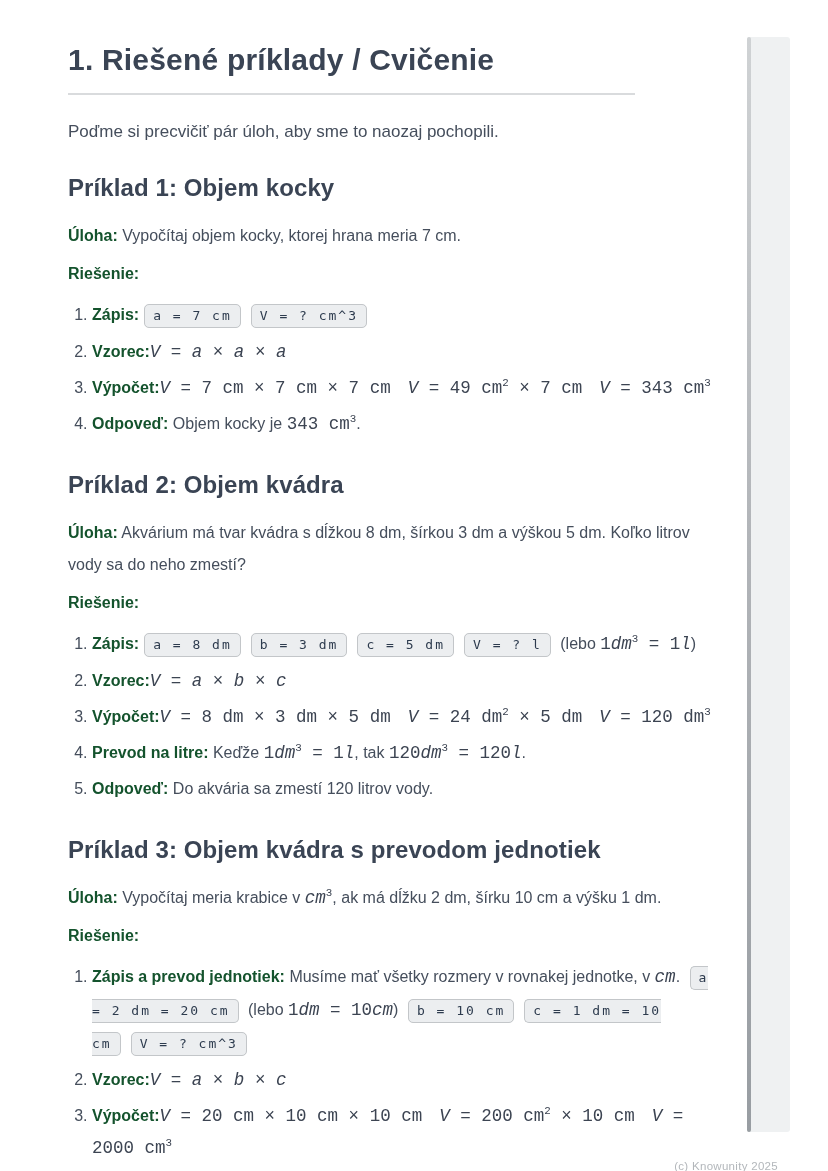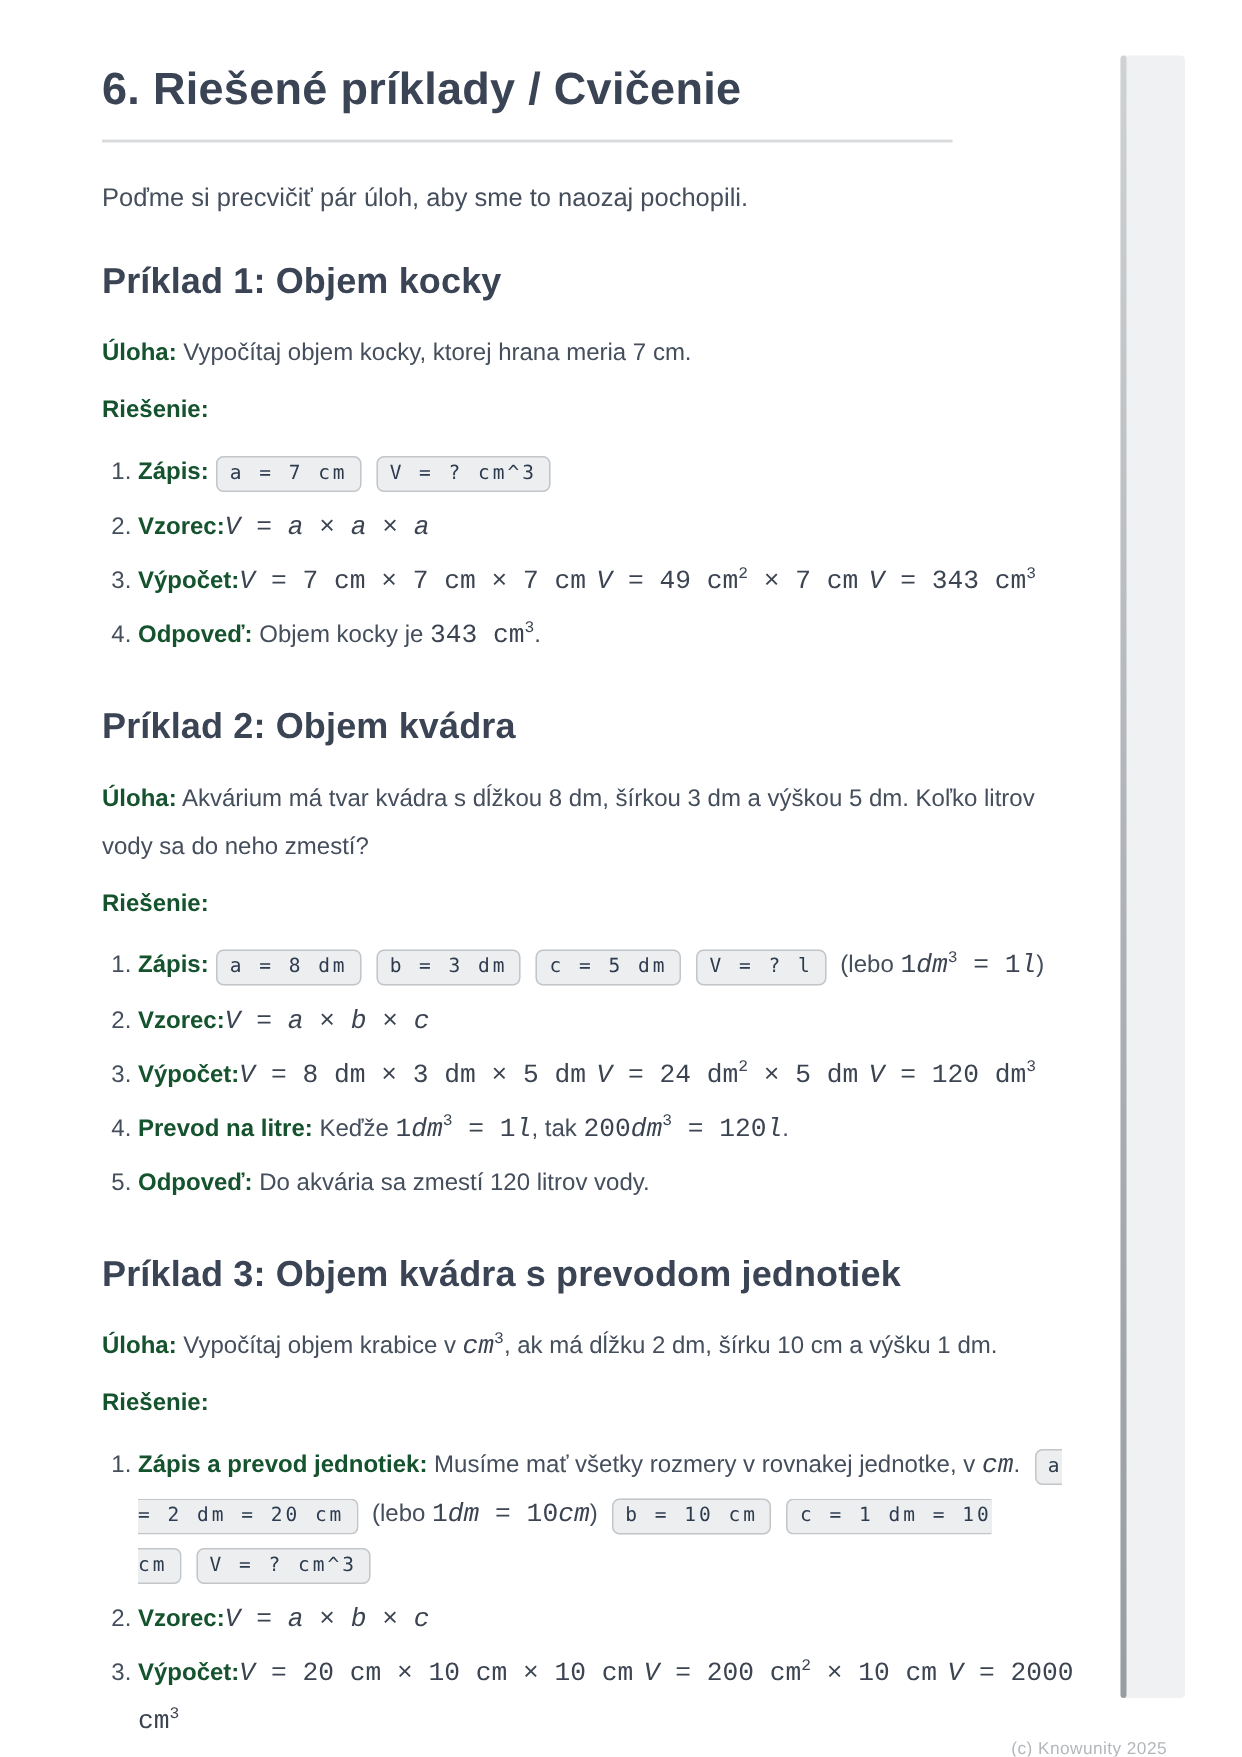--- a/index.html
+++ b/index.html
@@ -41,40 +41,40 @@
     background:var(--chip-bg);
     border:1px solid var(--chip-border);
     border-radius:5px;
     padding:3px 8px 4px;
     color:var(--chip-text);
     margin:0 5px;
   }
   .math{font-family:Liberation Mono, monospace;font-size:17.5px;color:#3c4452;}
   .math i{font-style:italic;}
   .math sup{font-size:.62em;line-height:0;}
-  .math.gap{margin-left:7px;}
+  .math.gap{margin-left:17px;}
   .scroll-strip{
     position:absolute;left:747px;top:37px;width:43px;height:1095px;
     background:#eff1f2;border-radius:3px;z-index:1;
   }
   .scroll-thumb{
     position:absolute;left:0;top:0;width:4px;height:100%;
     background:linear-gradient(#cfd2d4,#b2b5b9 45%,#989da2);
     border-radius:2px;
   }
   .footer{
     position:absolute;top:1160px;right:50px;z-index:2;
     font-size:11.5px;letter-spacing:.3px;color:var(--footer);
   }
 </style>
 </head>
 <body>
 
 <div class="content">
-  <h1>6. Riešené príklady / Cvičenie</h1>
+  <h1>1. Riešené príklady / Cvičenie</h1>
   <div class="title-divider"></div>
   <p class="intro">Poďme si precvičiť pár úloh, aby sme to naozaj pochopili.</p>
   <div id="examples">
       <section>
         <h2>Príklad 1: Objem kocky</h2>
         <p class="lead"><strong>Úloha:</strong><span> Vypočítaj objem kocky, ktorej hrana meria 7 cm.</span></p>
         <p class="sol"><strong>Riešenie:</strong></p>
         <ol>
           <li><strong>Zápis:</strong><code class="chip">a = 7 cm</code><code class="chip">V = ? cm^3</code></li>
           <li><strong>Vzorec:</strong><span class="math"><i>V</i><span> = </span><i>a</i><span> × </span><i>a</i><span> × </span><i>a</i></span></li>
@@ -83,27 +83,27 @@
         </ol>
       </section>
       <section>
         <h2>Príklad 2: Objem kvádra</h2>
         <p class="lead"><strong>Úloha:</strong><span> Akvárium má tvar kvádra s dĺžkou 8 dm, šírkou 3 dm a výškou 5 dm. Koľko litrov vody sa do neho zmestí?</span></p>
         <p class="sol"><strong>Riešenie:</strong></p>
         <ol>
           <li><strong>Zápis:</strong><code class="chip">a = 8 dm</code><code class="chip">b = 3 dm</code><code class="chip">c = 5 dm</code><code class="chip">V = ? l</code><span> (lebo </span><span class="math"><span>1</span><i>dm</i><sup>3</sup><span> = 1</span><i>l</i></span><span>)</span></li>
           <li><strong>Vzorec:</strong><span class="math"><i>V</i><span> = </span><i>a</i><span> × </span><i>b</i><span> × </span><i>c</i></span></li>
           <li><strong>Výpočet:</strong><span class="math"><i>V</i><span> = 8 dm × 3 dm × 5 dm</span></span><span class="math gap"><i>V</i><span> = 24 dm</span><sup>2</sup><span> × 5 dm</span></span><span class="math gap"><i>V</i><span> = 120 dm</span><sup>3</sup></span></li>
-          <li><strong>Prevod na litre:</strong><span> Keďže </span><span class="math"><span>1</span><i>dm</i><sup>3</sup><span> = 1</span><i>l</i></span><span>, tak </span><span class="math"><span>200</span><i>dm</i><sup>3</sup><span> = 120</span><i>l</i></span><span>.</span></li>
+          <li><strong>Prevod na litre:</strong><span> Keďže </span><span class="math"><span>1</span><i>dm</i><sup>3</sup><span> = 1</span><i>l</i></span><span>, tak </span><span class="math"><span>120</span><i>dm</i><sup>3</sup><span> = 120</span><i>l</i></span><span>.</span></li>
           <li><strong>Odpoveď:</strong><span> Do akvária sa zmestí 120 litrov vody.</span></li>
         </ol>
       </section>
       <section>
         <h2>Príklad 3: Objem kvádra s prevodom jednotiek</h2>
-        <p class="lead"><strong>Úloha:</strong><span> Vypočítaj objem krabice v </span><span class="math"><i>cm</i><sup>3</sup></span><span>, ak má dĺžku 2 dm, šírku 10 cm a výšku 1 dm.</span></p>
+        <p class="lead"><strong>Úloha:</strong><span> Vypočítaj meria krabice v </span><span class="math"><i>cm</i><sup>3</sup></span><span>, ak má dĺžku 2 dm, šírku 10 cm a výšku 1 dm.</span></p>
         <p class="sol"><strong>Riešenie:</strong></p>
         <ol>
           <li><strong>Zápis a prevod jednotiek:</strong><span> Musíme mať všetky rozmery v rovnakej jednotke, v </span><span class="math"><i>cm</i></span><span>. </span><code class="chip">a = 2 dm = 20 cm</code><span> (lebo </span><span class="math"><span>1</span><i>dm</i><span> = 10</span><i>cm</i></span><span>) </span><code class="chip">b = 10 cm</code><code class="chip">c = 1 dm = 10 cm</code><code class="chip">V = ? cm^3</code></li>
           <li><strong>Vzorec:</strong><span class="math"><i>V</i><span> = </span><i>a</i><span> × </span><i>b</i><span> × </span><i>c</i></span></li>
           <li><strong>Výpočet:</strong><span class="math"><i>V</i><span> = 20 cm × 10 cm × 10 cm</span></span><span class="math gap"><i>V</i><span> = 200 cm</span><sup>2</sup><span> × 10 cm</span></span><span class="math gap"><i>V</i><span> = 2000 cm</span><sup>3</sup></span></li>
           <li><strong>Odpoveď:</strong><span> Objem krabice je </span><span class="math"><span>2000 cm</span><sup>3</sup></span><span>.</span></li>
         </ol>
       </section>
     </div>
 </div>

